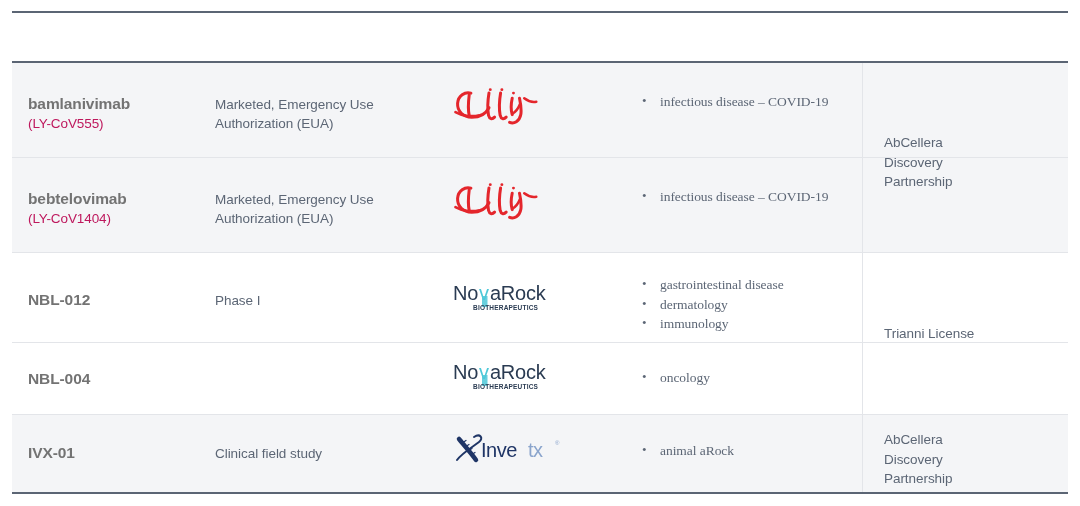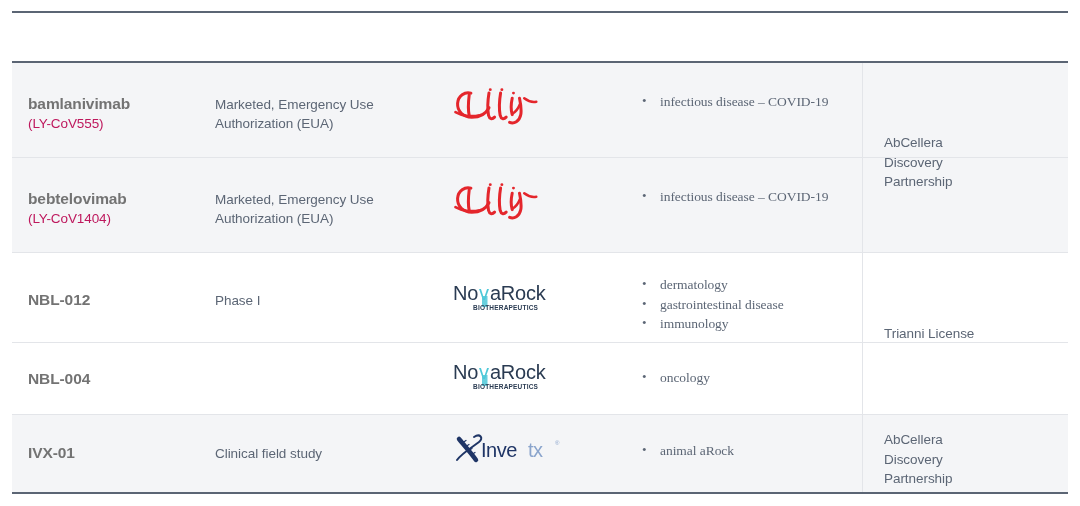--- a/index.html
+++ b/index.html
@@ -281,22 +281,22 @@
           <text x="2" y="44" font-family="Liberation Sans, sans-serif" font-size="40" fill="#2a3b52" letter-spacing="-0.5">No</text>
           <text x="54" y="44" font-family="Liberation Sans, sans-serif" font-size="40" fill="#4ec8d8">v</text>
           <text x="76" y="44" font-family="Liberation Sans, sans-serif" font-size="40" fill="#2a3b52" letter-spacing="-0.5">aRock</text>
           <rect x="60" y="36" width="11" height="22" fill="#4ec8d8" opacity="0.85"></rect>
           <text x="42" y="64" font-family="Liberation Sans, sans-serif" font-size="13" font-weight="700" fill="#2a3b52" letter-spacing="0.4">BIOTHERAPEUTICS</text>
         </svg>
       </span>
     </div>
     <div class="cell c-thera" style="top:22px;">
       <ul class="thera-list">
+        <li>gastrointestinal disease</li>
         <li>dermatology</li>
-        <li>gastrointestinal disease</li>
         <li>immunology</li>
       </ul>
     </div>
   </div>
   <div class="row-sep" style="top:342px;"></div>
 
   <div class="row plain r4">
     <div class="cell c-molecule" style="top:26px;">
       <div class="mol-name">NBL-004</div>
     </div>

